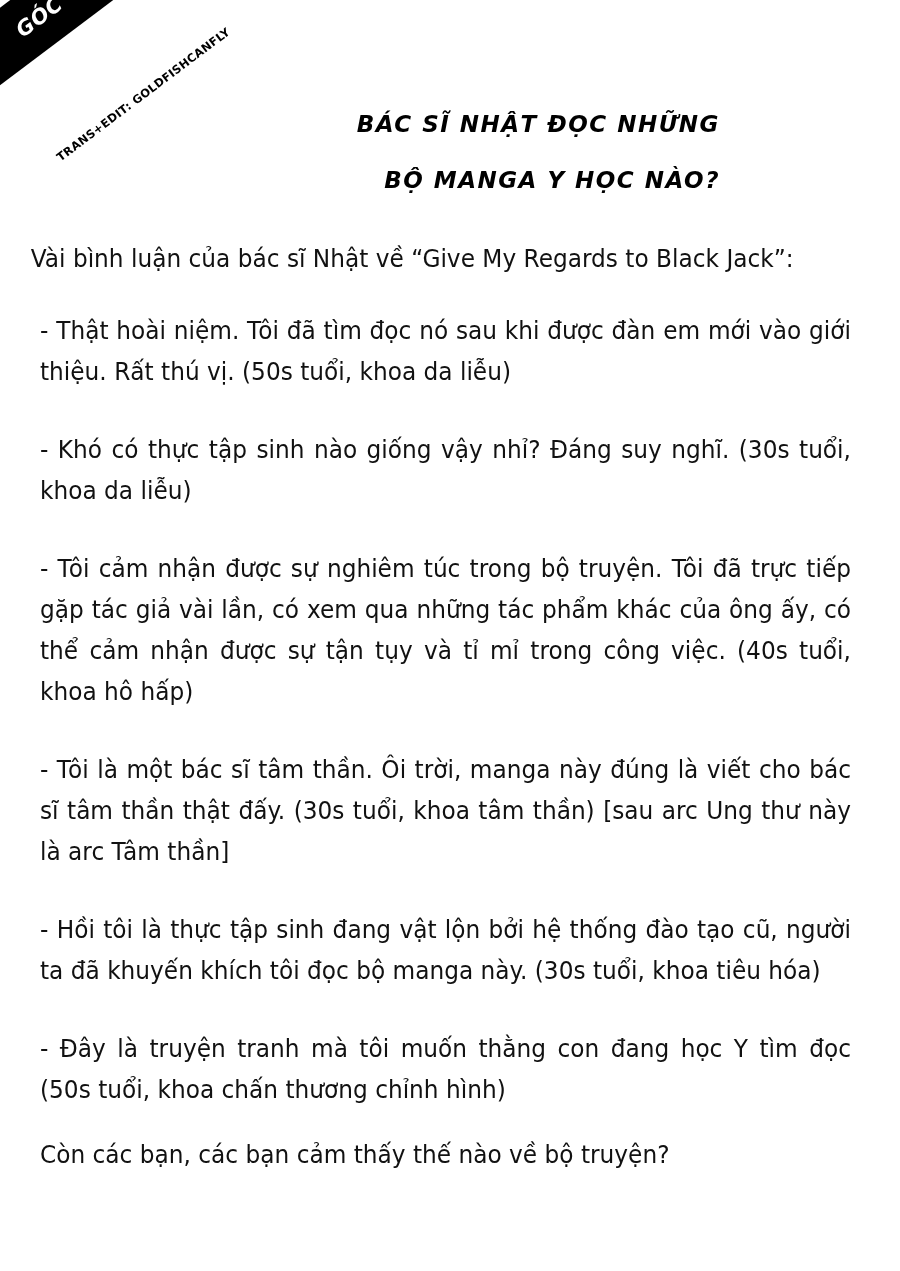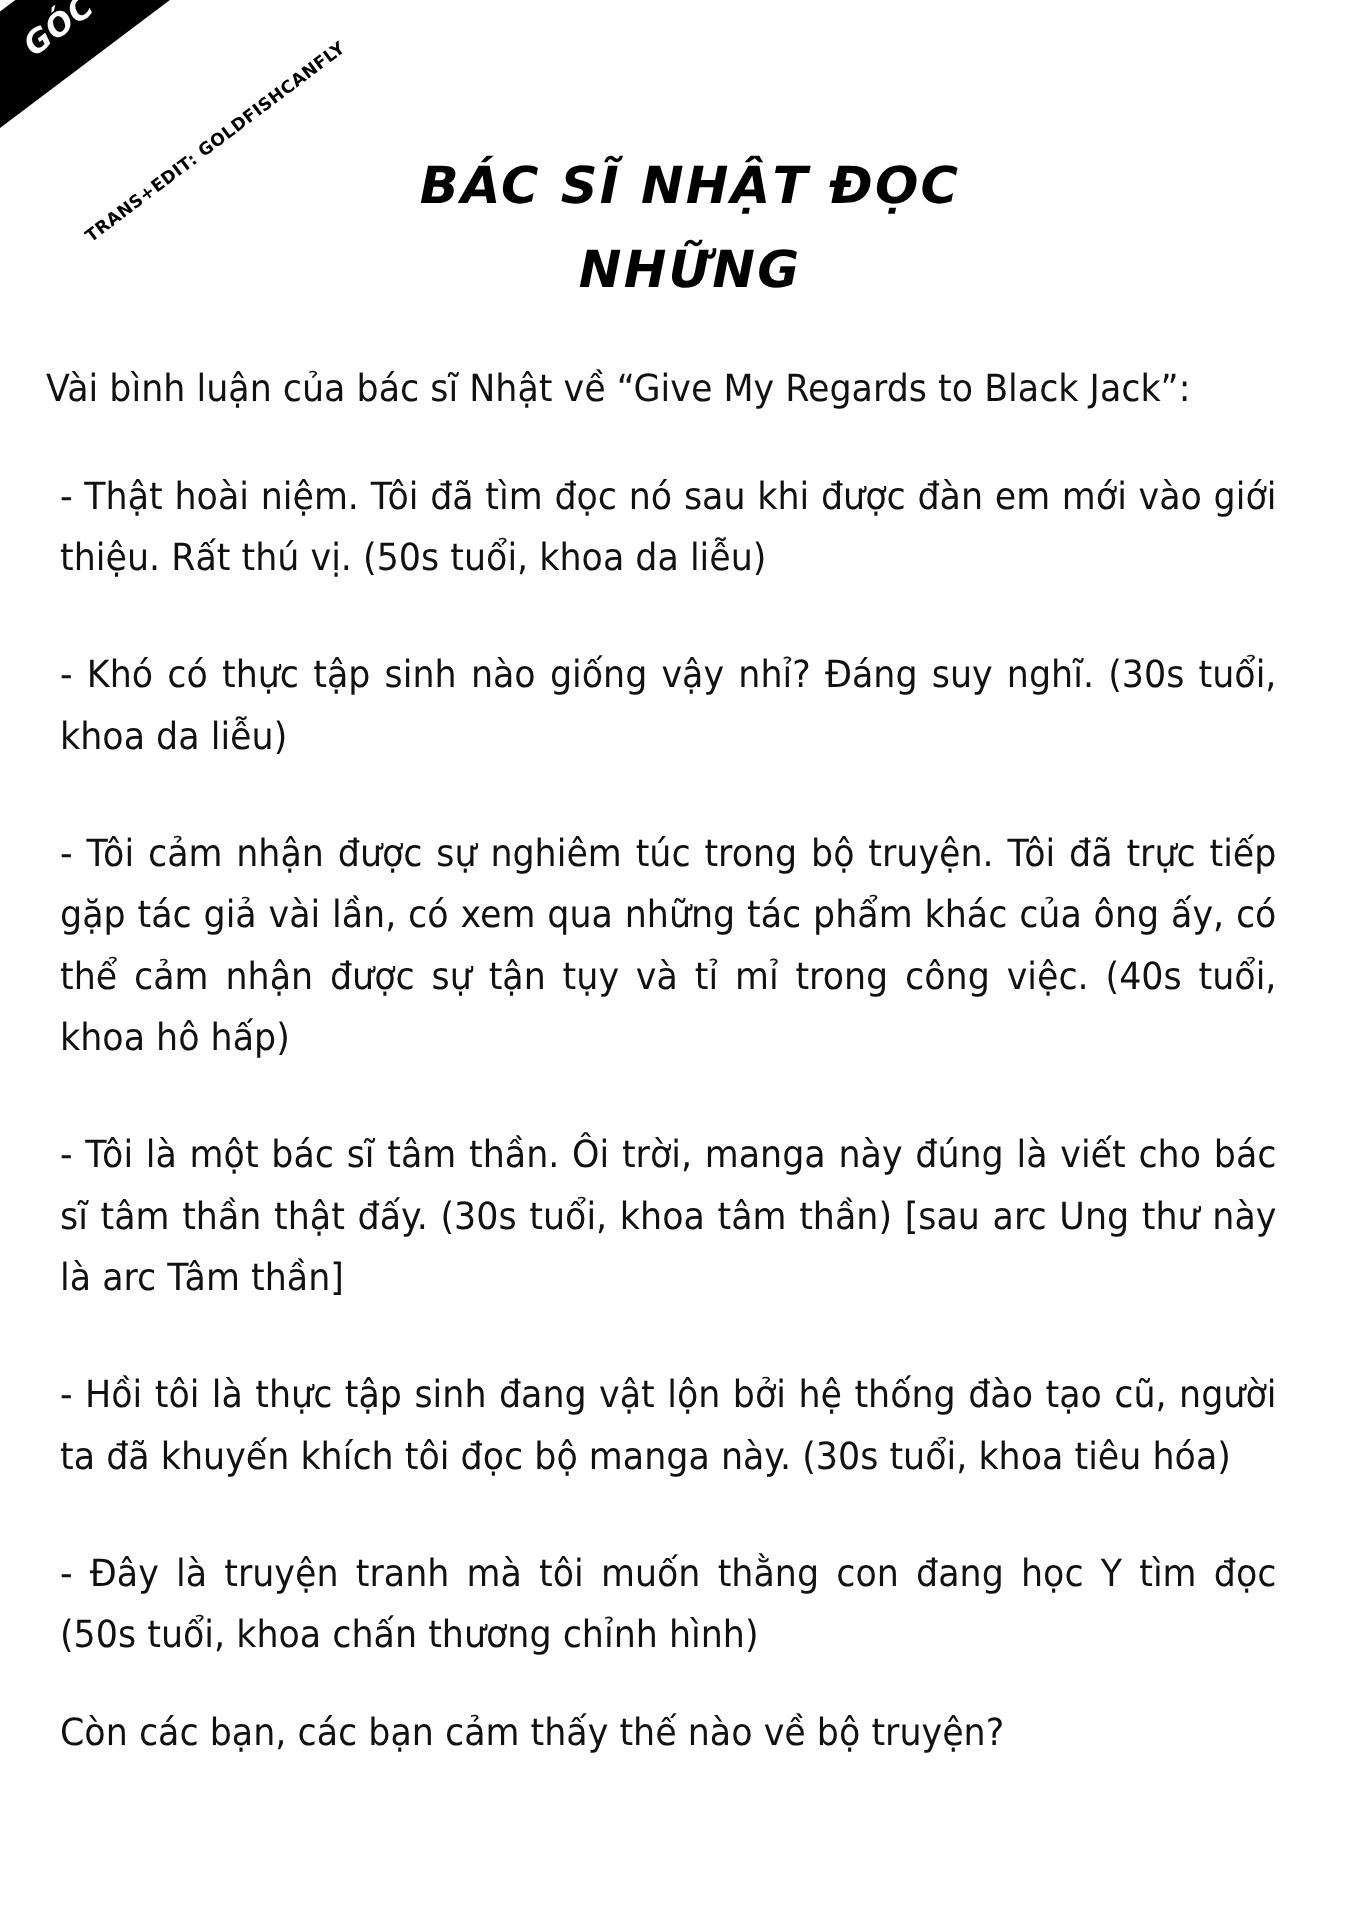--- a/index.html
+++ b/index.html
@@ -57,25 +57,25 @@
       font-size: 11.5px;
       letter-spacing: 0.3px;
       color: #000000;
       white-space: nowrap;
     }
     .title {
       position: absolute;
       left: 200px;
       top: 96px;
       width: 520px;
-      text-align: center;
+      text-align: right;
       font-family: "DejaVu Sans", sans-serif;
       font-weight: bold;
       font-style: italic;
-      font-size: 34px;
+      font-size: 23px;
       line-height: 56px;
       letter-spacing: 1.5px;
       color: #000000;
     }
     .content {
       position: absolute;
       left: 40px;
       top: 238px;
       width: 810px;
       font-family: "DejaVu Sans", sans-serif;
@@ -104,20 +104,21 @@
 
 <div class="corner">
   <div class="band">
     <span class="band-text">GÓC GIỚI THIỆU</span>
   </div>
   <div class="credit">TRANS+EDIT: GOLDFISHCANFLY</div>
 </div>
 
 <div class="title">
   <div>BÁC SĨ NHẬT ĐỌC NHỮNG</div>
+  <div>BỘ MANGA Y HỌC NÀO?</div>
 </div>
 
 <div class="content">
   <p class="intro">Vài bình luận của bác sĩ Nhật về “Give My Regards to Black Jack”:</p>
   <p class="comment">- Thật hoài niệm. Tôi đã tìm đọc nó sau khi được đàn em mới vào giới thiệu. Rất thú vị. (50s tuổi, khoa da liễu)</p>
   <p class="comment">- Khó có thực tập sinh nào giống vậy nhỉ? Đáng suy nghĩ. (30s tuổi, khoa da liễu)</p>
   <p class="comment">- Tôi cảm nhận được sự nghiêm túc trong bộ truyện. Tôi đã trực tiếp gặp tác giả vài lần, có xem qua những tác phẩm khác của ông ấy, có thể cảm nhận được sự tận tụy và tỉ mỉ trong công việc. (40s tuổi, khoa hô hấp)</p>
   <p class="comment">- Tôi là một bác sĩ tâm thần. Ôi trời, manga này đúng là viết cho bác sĩ tâm thần thật đấy. (30s tuổi, khoa tâm thần) [sau arc Ung thư này là arc Tâm thần]</p>
   <p class="comment">- Hồi tôi là thực tập sinh đang vật lộn bởi hệ thống đào tạo cũ, người ta đã khuyến khích tôi đọc bộ manga này. (30s tuổi, khoa tiêu hóa)</p>
   <p class="comment" style="margin-bottom:24px">- Đây là truyện tranh mà tôi muốn thằng con đang học Y tìm đọc (50s tuổi, khoa chấn thương chỉnh hình)</p>

